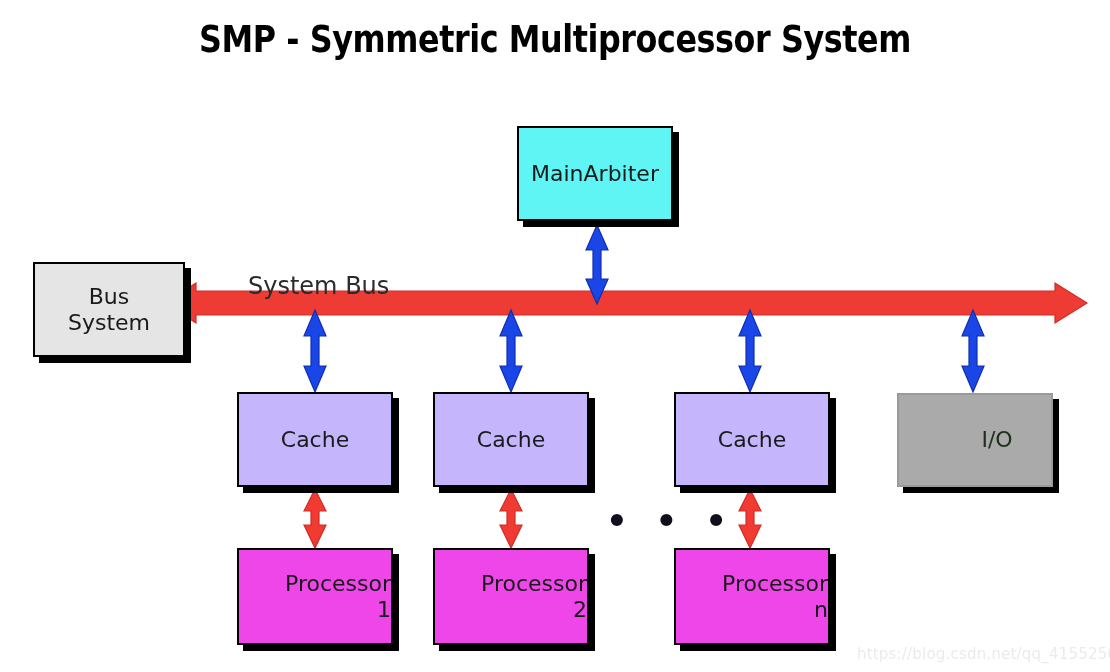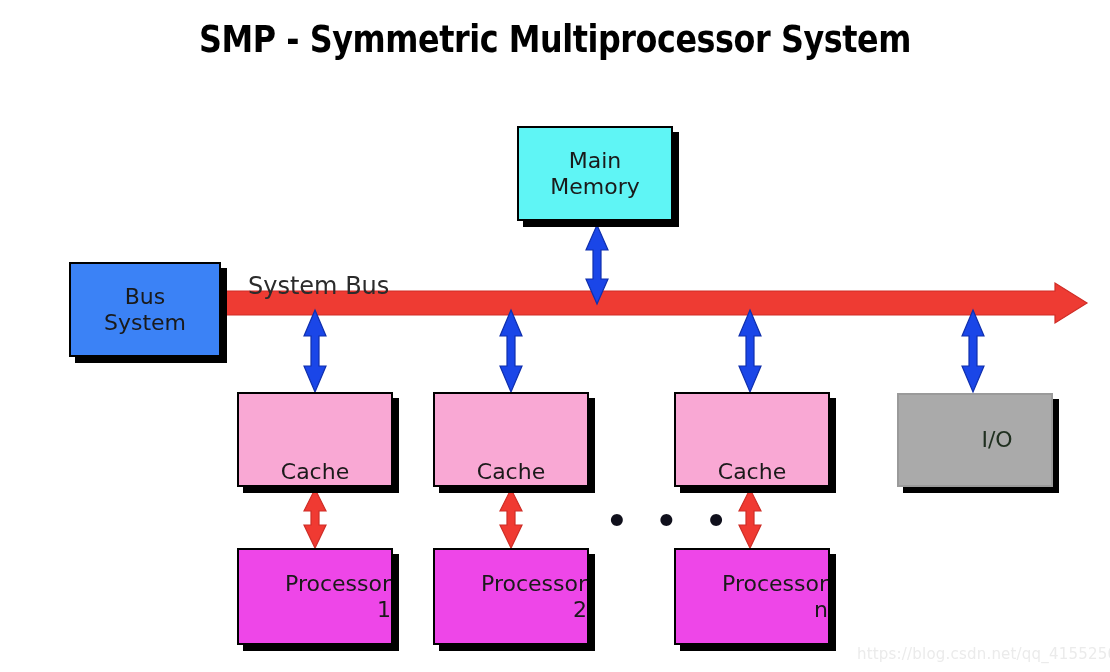--- a/index.html
+++ b/index.html
@@ -43,22 +43,22 @@
     align-items: center;
     justify-content: center;
     text-align: center;
     color: #1a1a1a;
     font-size: 22px;
     line-height: 1.18;
     box-shadow: 6px 6px 0 0 #000000;
     white-space: nowrap;
   }
   .box-memory { background: #5FF5F5; }
-  .box-arbiter { background: #3b82f6; margin-left: 36px; }
-  .box-cache   { background: #f9a8d4; align-items: flex-end; }
+  .box-arbiter { background: #e5e5e5; }
+  .box-cache   { background: #c4b5fd; }
   .box-proc    { background: #EE46E8; align-items: flex-end; }
   .box-io {
     background: #AAAAAA;
     border: 2px solid #9a9a9a;
     color: #203020;
     box-shadow: 6px 6px 0 0 #000000;
     padding-left: 44px;
   }
   .sys-bus-label {
     position: absolute;
@@ -122,23 +122,23 @@
 
   <g>
     <path d="M 750 489 L 761 511 L 754 511 L 754 525 L 761 525 L 750 548 L 739 525 L 746 525 L 746 511 L 739 511 Z" fill="#F03A32" stroke="#cf2d26" stroke-width="1.2"></path>
   </g>
 </svg>
 
 <div class="title">SMP - Symmetric Multiprocessor System</div>
 
 <div class="sys-bus-label" style="left:248px; top:272px;">System Bus</div>
 
-<div class="box box-memory" style="left:517px; top:126px; width:156px; height:95px; flex-direction:column;">
+<div class="box box-memory" style="left:517px; top:126px; width:156px; height:95px; flex-direction:row;">
   <span>Main</span>
-  <span>Memory</span>
+  <span>Arbiter</span>
 </div>
 
 <div class="box box-arbiter" style="left:33px; top:262px; width:152px; height:95px; flex-direction:column;">
   <span>Bus</span>
   <span>System</span>
 </div>
 
 <div class="box box-cache" style="left:237px; top:392px; width:156px; height:95px;">
   <span>Cache</span>
 </div>

